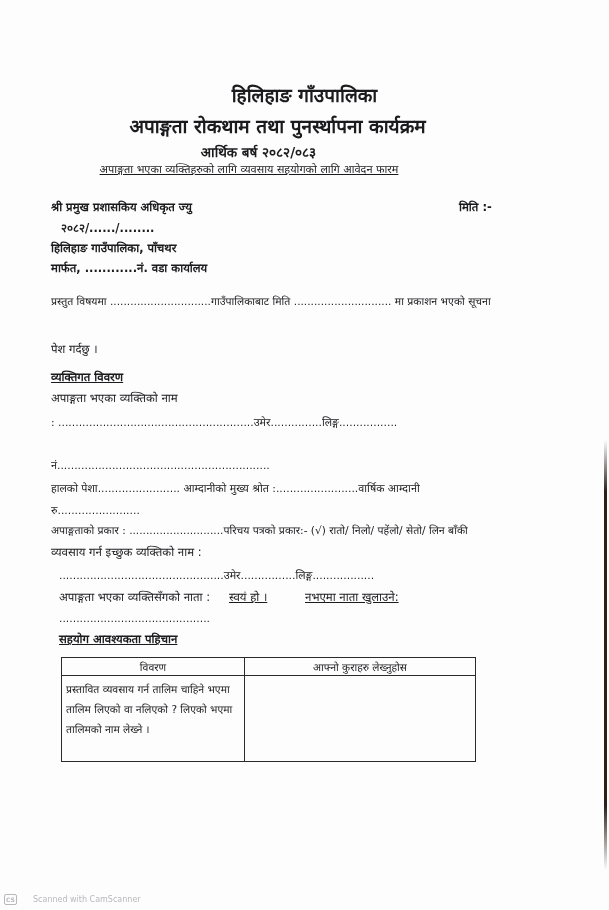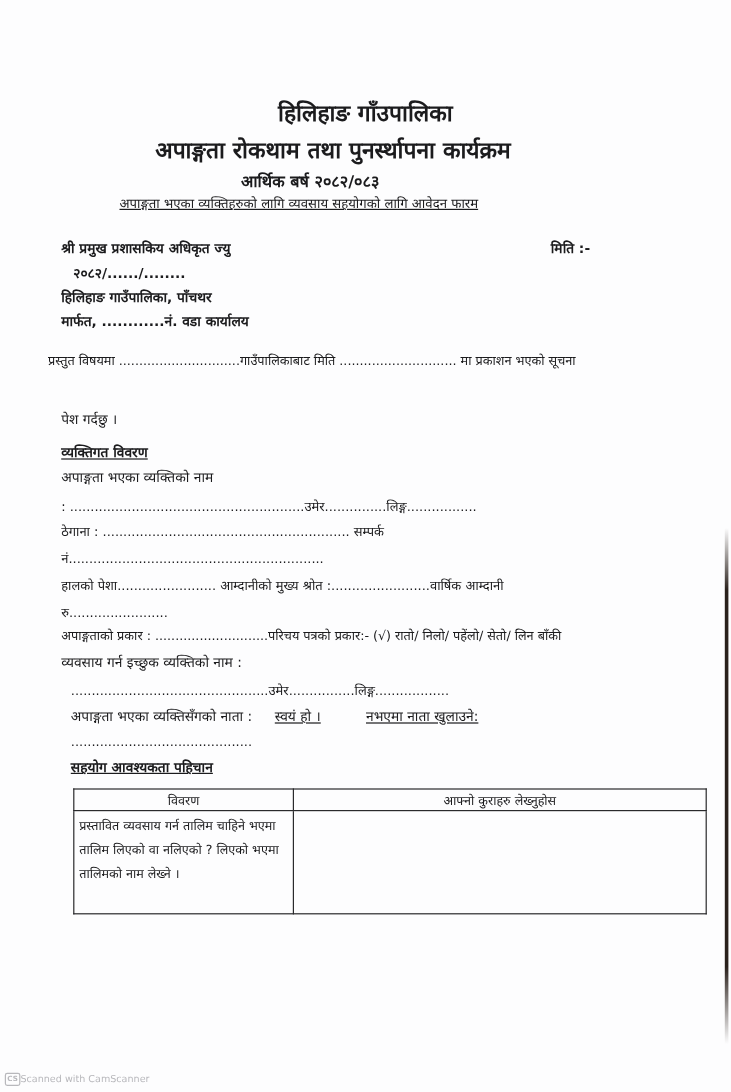--- a/index.html
+++ b/index.html
@@ -17,28 +17,28 @@
     .t { position: absolute; white-space: nowrap; line-height: 1; }
     .title1 { left: 0; width: 609px; text-align: center; top: 86px; font-size: 19px; font-weight: bold; }
     .title2 { left: 0; width: 555px; text-align: center; top: 117px; font-size: 19px; font-weight: bold; }
     .title3 { left: 0; width: 517px; text-align: center; top: 146px; font-size: 13.5px; font-weight: bold; }
     .title4 { left: 0; width: 498px; text-align: center; top: 164px; font-size: 11px; }
     .title4 span { text-decoration: underline; }
     .line { font-size: 11.5px; }
     .u { text-decoration: underline; }
     .bold { font-weight: bold; }
     table.support {
-      position: absolute; left: 61px; top: 657px; width: 528px;
+      position: absolute; left: 61px; top: 657px; width: 415px;
       border-collapse: collapse; font-size: 10.5px;
     }
     table.support th, table.support td { border: 1.3px solid #2a2a2c; }
     table.support th { font-weight: normal; height: 17px; padding: 0; text-align: center; }
     table.support td { vertical-align: top; height: 79px; }
     table.support td.q { width: 174px; padding: 3px 4px; line-height: 20px; white-space: normal; }
-    .footer { position: absolute; left: 4px; top: 894px; font-size: 8px; color: #b8b8bc; display: flex; align-items: center; gap: 0; }
+    .footer { position: absolute; left: 4px; top: 894px; font-size: 8px; color: #b8b8bc; display: flex; align-items: center; gap: 16px; }
     .cs-logo {
       display: inline-block; width: 11px; height: 9px; border: 1px solid #b8b8bc; border-radius: 2px;
       font-size: 6px; line-height: 9px; text-align: center; font-weight: bold; color: #b8b8bc;
     }
   </style>
 </head>
 <body>
 
 <div class="page">
 
@@ -46,27 +46,26 @@
   <div class="t title2">अपाङ्गता रोकथाम तथा पुनर्स्थापना कार्यक्रम</div>
   <div class="t title3">आर्थिक बर्ष २०८२/०८३</div>
   <div class="t title4"><span>अपाङ्गता भएका व्यक्तिहरुको लागि व्यवसाय सहयोगको लागि आवेदन फारम</span></div>
 
   <div class="t line bold" style="left:51px; top:202px;">श्री प्रमुख प्रशासकिय अधिकृत ज्यु</div>
   <div class="t line bold" style="left:459px; top:202px;">मिति :-</div>
   <div class="t line bold" style="left:61px; top:223px;">२०८२/....../........</div>
   <div class="t line bold" style="left:51px; top:243px;">हिलिहाङ गाउँपालिका, पाँचथर</div>
   <div class="t line bold" style="left:51px; top:263px;">मार्फत, ............नं. वडा कार्यालय</div>
 
-  <div class="t line" style="left:40px; top:296px; font-size:10.6px;">प्रस्तुत विषयमा ..............................गाउँपालिकाबाट मिति ............................. मा प्रकाशन भएको सूचना</div>
+  <div class="t line" style="left:51px; top:296px; font-size:10.6px;">प्रस्तुत विषयमा ..............................गाउँपालिकाबाट मिति ............................. मा प्रकाशन भएको सूचना</div>
   <div class="t line" style="left:51px; top:344px;">पेश गर्दछु ।</div>
 
   <div class="t line bold u" style="left:51px; top:372px;">व्यक्तिगत विवरण</div>
   <div class="t line" style="left:51px; top:393px;">अपाङ्गता भएका व्यक्तिको नाम</div>
   <div class="t line" style="left:51px; top:418px; font-size:10.8px;">: .........................................................उमेर...............लिङ्ग.................</div>
-  <div class="t line" style="left:51px; top:439px; font-size:10.8px;">ठेगाना : ............................................................ सम्पर्क</div>
   <div class="t line" style="left:51px; top:461px; font-size:10.8px;">नं..............................................................</div>
   <div class="t line" style="left:51px; top:484px; font-size:10.8px;">हालको पेशा........................ आम्दानीको मुख्य श्रोत :........................वार्षिक आम्दानी</div>
   <div class="t line" style="left:51px; top:506px; font-size:10.8px;">रु........................</div>
   <div class="t line" style="left:51px; top:525px; font-size:10.6px;">अपाङ्गताको प्रकार : ............................परिचय पत्रको प्रकार:- (√) रातो/ निलो/ पहेंलो/ सेतो/ लिन बाँकी</div>
   <div class="t line" style="left:51px; top:547px;">व्यवसाय गर्न इच्छुक व्यक्तिको नाम :</div>
   <div class="t line" style="left:59px; top:571px; font-size:10.8px;">................................................उमेर................लिङ्ग..................</div>
 
   <div class="t line" style="left:59px; top:592px;">अपाङ्गता भएका व्यक्तिसँगको नाता :</div>
   <div class="t line u" style="left:229px; top:592px;">स्वयं हो ।</div>
   <div class="t line u" style="left:305px; top:592px;">नभएमा नाता खुलाउने:</div>

